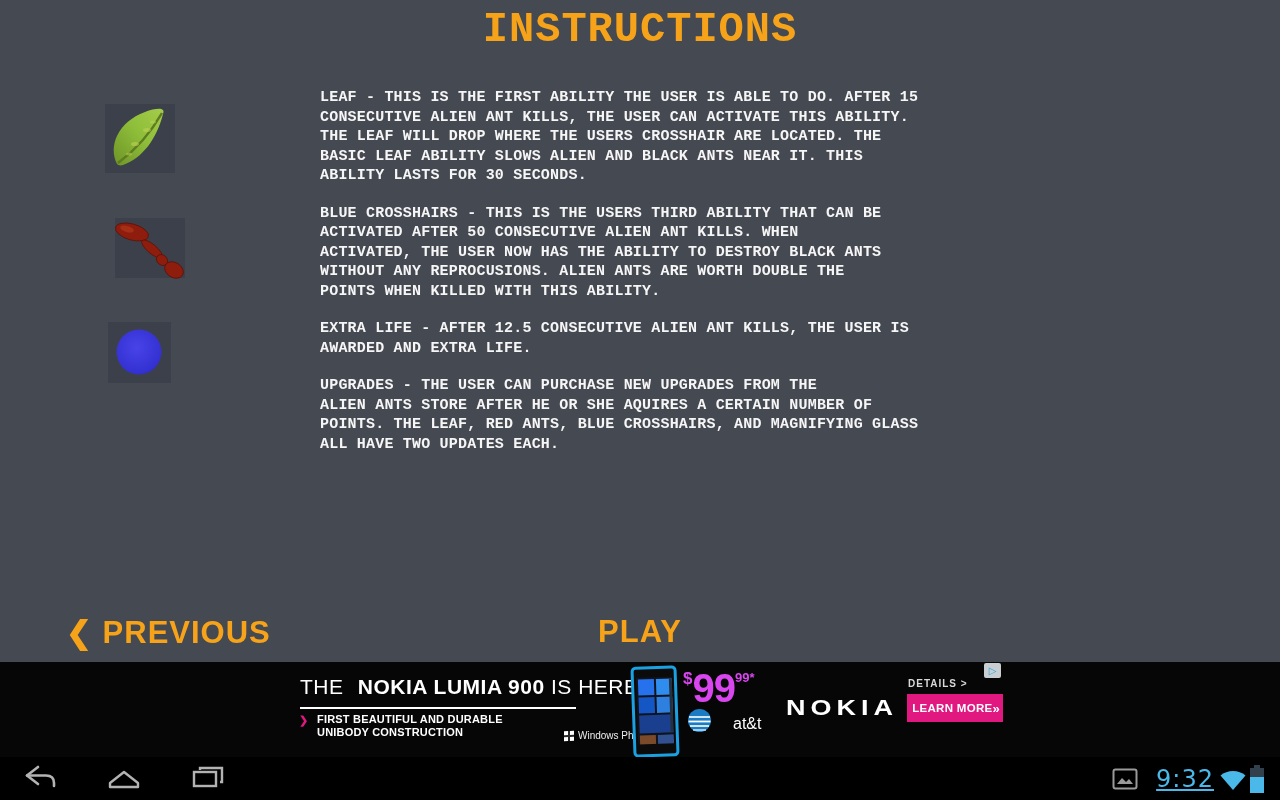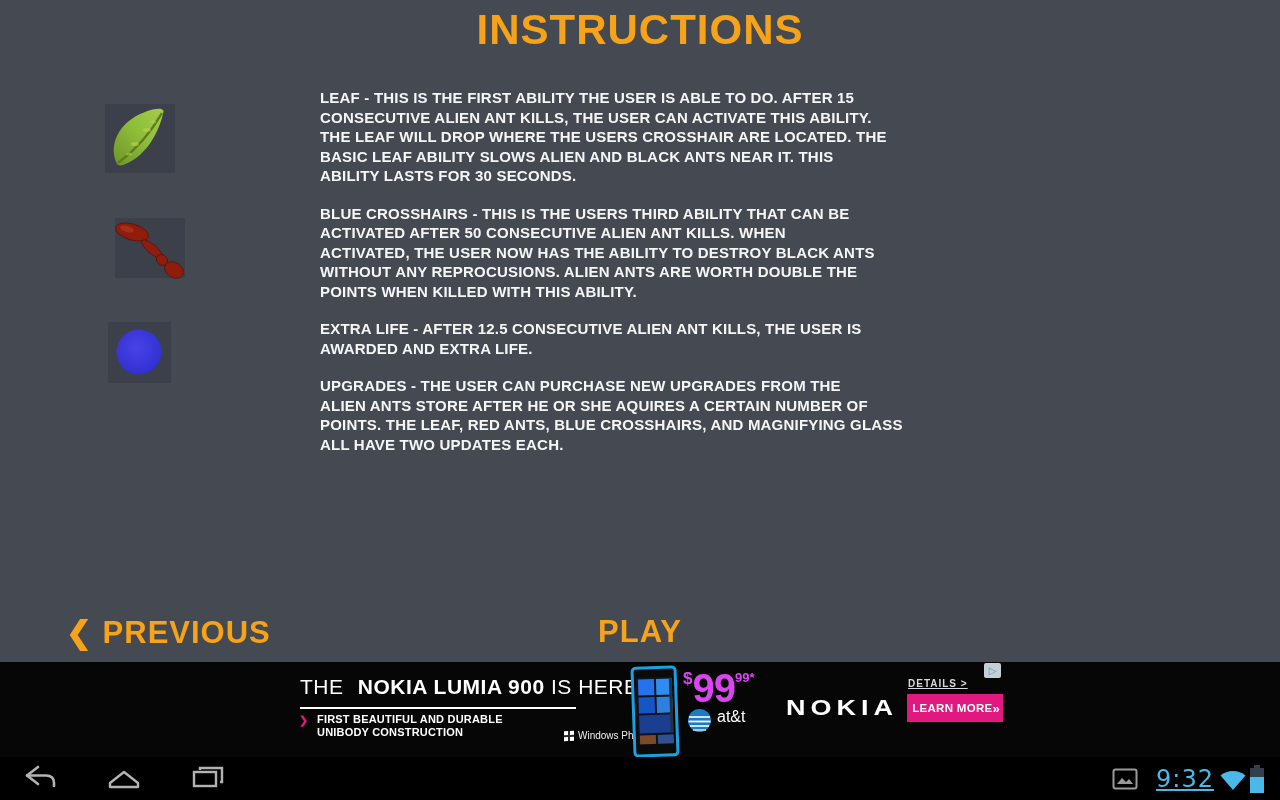--- a/index.html
+++ b/index.html
@@ -3,21 +3,21 @@
 <meta charset="utf-8">
 <style>
   * { margin:0; padding:0; box-sizing:border-box; }
   html,body { width:1280px; height:800px; background:#000; }
   .screen {
     position:relative; width:1280px; height:800px; overflow:hidden;
     background:#454952;
     font-family:"Liberation Sans", sans-serif;
   }
   
-  .game-font { font-weight:bold; text-transform:uppercase; }
+  .game-font { font-weight:bold; text-transform:uppercase;font-family:Liberation Mono, monospace; }
   .page-title {
     position:absolute; top:6px; left:0; width:100%;
     text-align:center; font-size:42px; letter-spacing:1px;
     color:#F6A319;
   }
   .icon-tile {
     position:absolute; background:#3c404a;
   }
   .tile-leaf  { left:105px; top:104px; width:70px; height:69px; }
   .tile-ant   { left:115px; top:218px; width:70px; height:60px; overflow:visible; }
@@ -65,27 +65,27 @@
     background:#0b0b0b; border:3px solid #1BA1E2; border-radius:5px;
     transform:rotate(-2deg);
   }
   .phone-screen { position:absolute; left:2px; top:8px; right:2px; bottom:10px; background:#10131c; overflow:hidden; }
   .phone-screen i { position:absolute; }
 
   .ad-price { position:absolute; left:683px; top:4px; color:#d946ef; }
   .price-dollar { font-size:17px; font-weight:bold; vertical-align:18px; }
   .price-main { font-size:40px; font-weight:bold; letter-spacing:-1px; }
   .price-sup { font-size:13px; font-weight:bold; vertical-align:20px; }
-  .att-row { position:absolute; left:687px; top:46px; display:flex; align-items:flex-start; gap:5px; }
+  .att-row { position:absolute; left:687px; top:46px; display:flex; align-items:flex-end; gap:21px; }
   .att-label { font-size:16px; color:#fff; }
   .ad-brand {
     position:absolute; left:786px; top:30px; font-size:27px; font-weight:bold;
     letter-spacing:5px; color:#fff; transform:scaleY(0.85);
   }
-  .ad-details { position:absolute; left:908px; top:16px; font-size:10px; color:#d8d8d8; letter-spacing:1px; font-weight:bold;text-decoration:underline; }
+  .ad-details { position:absolute; left:908px; top:16px; font-size:10px; color:#d8d8d8; letter-spacing:1px; font-weight:bold; }
   .ad-cta {
     position:absolute; left:907px; top:32px; width:96px; height:28px;
     background:#E0187F; border:none; color:#fff; font-weight:bold; font-size:11.5px;
     display:flex; align-items:center; justify-content:center; 
     letter-spacing:0.3px; cursor:pointer; font-family:"Liberation Sans", sans-serif;
   }
   .cta-arrows { font-size:13px; letter-spacing:-2px; }
   .adchoices {
     position:absolute; left:984px; top:1px; width:17px; height:15px;
     background:#c9ced3; border-radius:2px; display:flex; align-items:center; justify-content:center;

